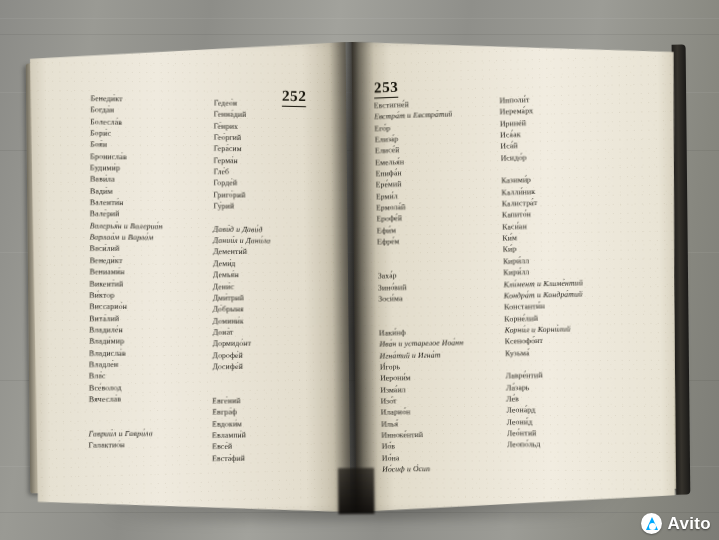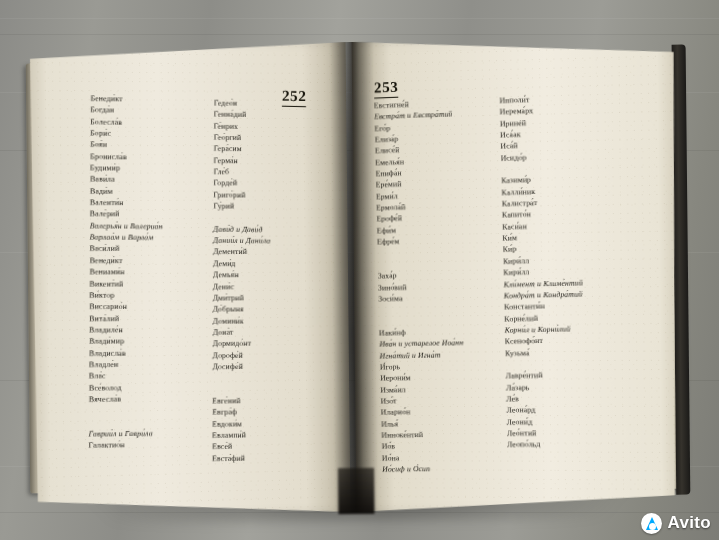--- a/index.html
+++ b/index.html
@@ -184,21 +184,21 @@
     background-size: 7px 9px, 11px 13px;
     background-position: 0 0, 4px 5px;
   }
 
   
   #watermark {
     position: absolute;
     right: 8px;
     bottom: 6px;
     display: flex;
-    align-items: flex-start;
+    align-items: center;
     gap: 5px;
     color: #ffffff;
     font-family: "Liberation Sans", sans-serif;
     font-size: 17px;
     font-weight: bold;
     letter-spacing: 0.02em;
     text-shadow: 0 1px 2px rgba(0,0,0,0.55);
   }
   #wm-mark {
     width: 21px; height: 21px;

